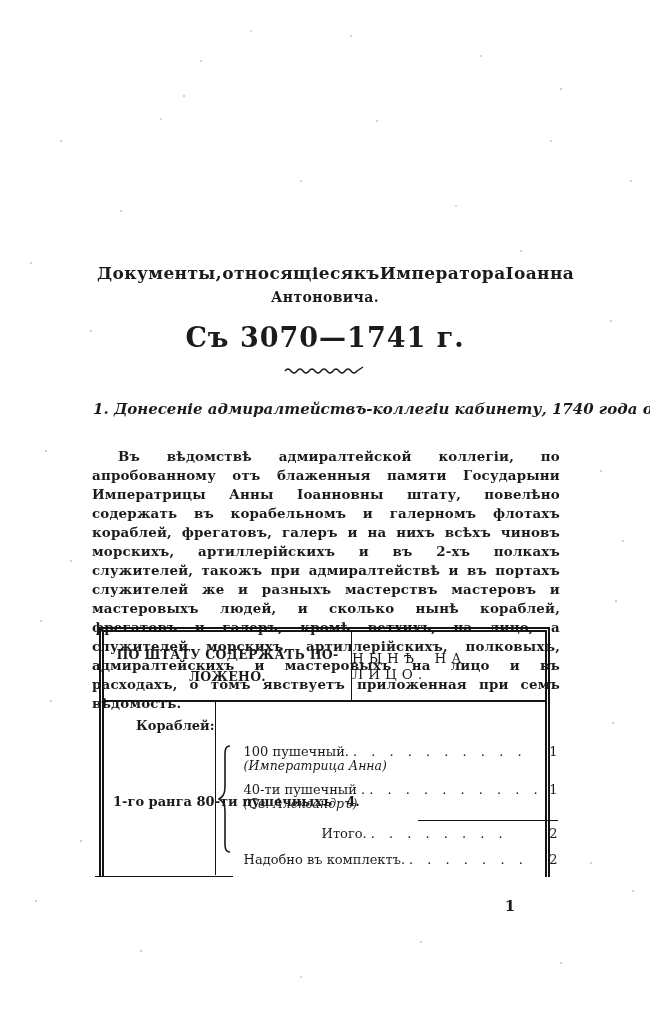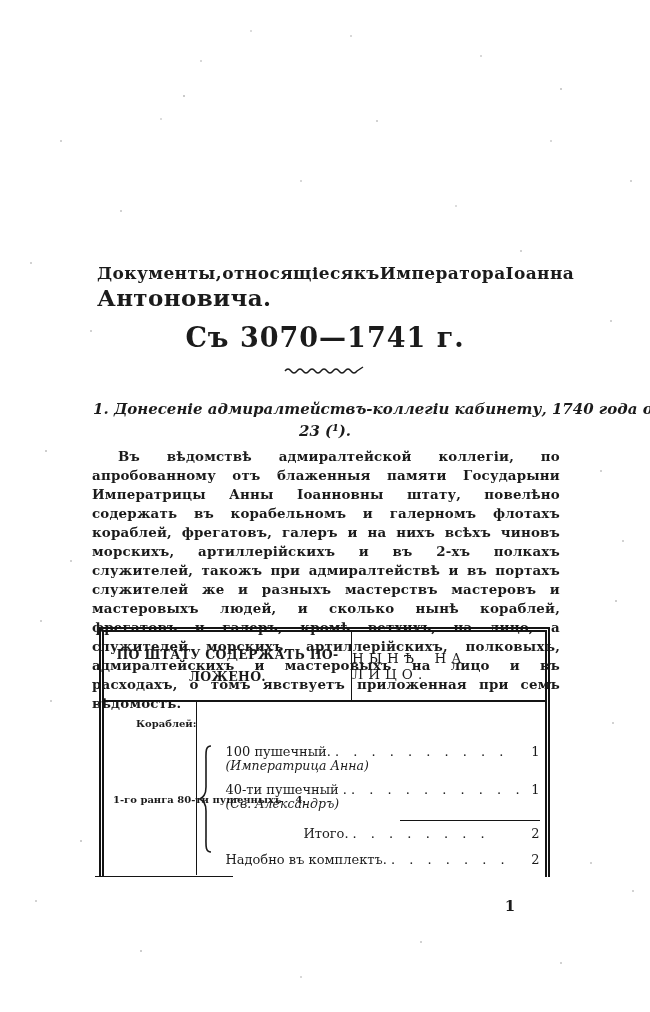--- a/index.html
+++ b/index.html
@@ -35,21 +35,21 @@
   }
 
   
   .title-block{position:absolute;top:262px;left:97px;width:456px;}
   .title-l1{
     font-size:17px;font-weight:bold;line-height:23px;letter-spacing:.4px;
     text-align:justify;text-align-last:justify;white-space:nowrap;
     display:flex;justify-content:space-between;
   }
   .title-l1 span{display:inline-block;}
-  .title-l2{font-size:23px;font-weight:bold;line-height:25px;text-align:left;letter-spacing:.4px;}
+  .title-l2{font-size:14px;font-weight:bold;line-height:25px;text-align:center;letter-spacing:.4px;}
 
   .subtitle{
     position:absolute;top:322px;left:0;width:100%;text-align:center;
     font-size:27px;font-weight:bold;letter-spacing:1px;
   }
   .flourish{position:absolute;top:360px;left:0;width:100%;text-align:center;}
 
   
   .heading{position:absolute;top:398px;left:93px;width:464px;
     font-style:italic;font-weight:bold;font-size:15px;line-height:22px;}
@@ -71,21 +71,21 @@
   .t-header{display:flex;height:70px;border-bottom:2px solid #141414;box-sizing:border-box;}
   .th-left{
     width:248px;border-right:1.5px solid #141414;box-sizing:border-box;
     display:flex;flex-direction:column;justify-content:center;
     text-align:center;font-weight:bold;font-size:12.5px;line-height:22px;letter-spacing:.3px;
   }
   .th-right{flex:1;display:flex;align-items:center;justify-content:center;
     font-weight:normal;font-size:13.5px;letter-spacing:5px;word-spacing:6px;}
   .t-body{display:flex;height:173px;}
   .tb-left{width:213px;border-right:1.5px solid #141414;box-sizing:border-box;
-    position:relative;font-weight:bold;font-size:10px;padding-left:32px;}
+    position:relative;font-weight:bold;font-size:13px;padding-left:32px;}
   .group-label{text-align:center;margin-top:16px;}
   .ship-row{position:absolute;top:92px;left:9px;right:6px;display:flex;white-space:nowrap;}
   .ship-row .sr-val{margin-left:14px;}
   .tb-right{flex:1;position:relative;box-sizing:border-box;
     padding:42px 10px 0 28px;font-weight:normal;font-size:13px;}
   .brace{position:absolute;left:2px;top:42px;}
 
   .ledger-row{display:flex;align-items:baseline;}
   .lr-label{white-space:nowrap;}
   .lr-dots{flex:1;overflow:hidden;white-space:nowrap;word-spacing:10px;padding:0 4px;}
@@ -122,21 +122,20 @@
   <div class="subtitle">Съ 3070—1741 г.</div>
 
   <div class="flourish">
     <svg width="84" height="12" viewBox="0 0 84 12">
       <path d="M2 8 q3 -4 6 0 q3 4 6 0 q3 -4 6 0 q3 4 6 0 q3 -4 6 0 q3 4 6 0 q3 -4 6 0 q3 4 6 0 q3 -4 6 0 q3 4 6 0 q3 -4 6 0 q3 4 6 0 l6 -4" fill="none" stroke="#1b1b1b" stroke-width="1.4"></path>
     </svg>
   </div>
 
   <div class="heading">
     <div class="heading-l1">1. Донесеніе адмиралтействъ-коллегіи кабинету, 1740 года октября</div>
-    <div class="heading-l2">23 (¹).</div>
   </div>
 
   <div class="body-text">Въ вѣдомствѣ адмиралтейской коллегіи, по апробованному отъ блаженныя памяти Государыни Императрицы Анны Іоанновны штату, повелѣно содержать въ корабельномъ и галерномъ флотахъ кораблей, фрегатовъ, галеръ и на нихъ всѣхъ чиновъ морскихъ, артиллерійскихъ и въ 2-хъ полкахъ служителей, такожъ при адмиралтействѣ и въ портахъ служителей же и разныхъ мастерствъ мастеровъ и мастеровыхъ людей, и сколько нынѣ кораблей, фрегатовъ и галеръ, кромѣ ветхихъ, на лицо, а служителей морскихъ, артиллерійскихъ, полковыхъ, адмиралтейскихъ и мастеровыхъ на лицо и въ расходахъ, о томъ явствуетъ приложенная при семъ вѣдомость.</div>
 
   <div class="doc-table">
     <div class="t-header">
       <div class="th-left">
         <div>ПО ШТАТУ СОДЕРЖАТЬ ПО-</div>
         <div>ЛОЖЕНО.</div>
       </div>

